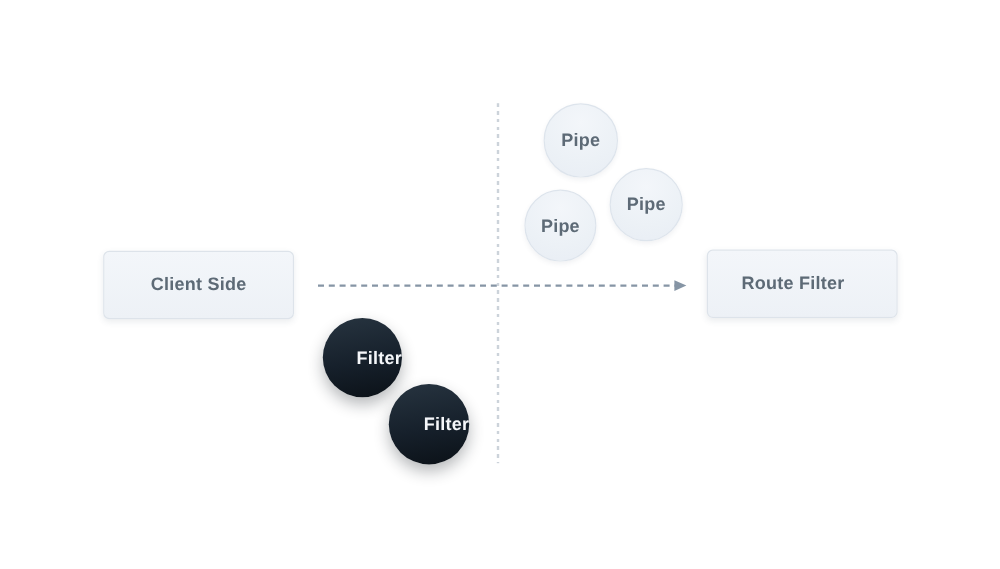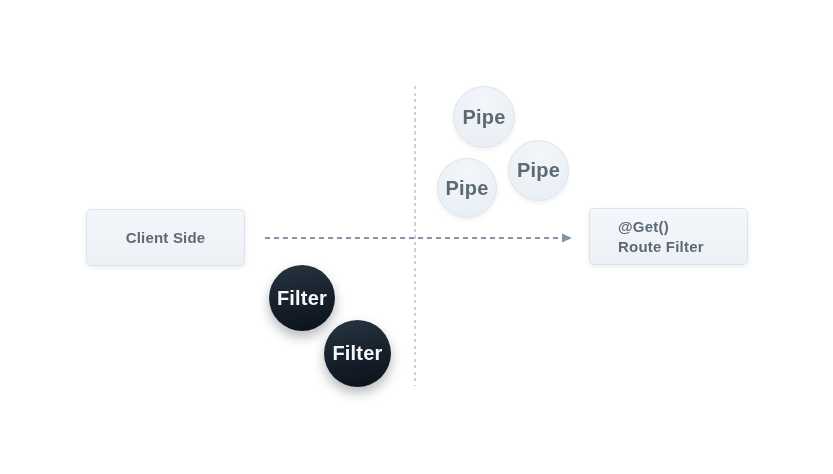--- a/index.html
+++ b/index.html
@@ -76,41 +76,42 @@
   }
 
   
   .circle {
     position: absolute;
     border-radius: 50%;
     display: flex;
     align-items: center;
     justify-content: center;
     box-sizing: border-box;
-    font-size: 20px;
+    font-size: 15px;
     font-weight: 600;
     letter-spacing: 0.2px;
   }
 
   .circle.pipe {
     background: radial-gradient(circle at 50% 25%, #f3f6fa 0%, #ecf1f6 60%, #e8edf4 100%);
     border: 1px solid #dde4ec;
     box-shadow: 0 2px 4px rgba(60, 80, 100, 0.08);
     color: #5d6a76;
   }
 
   .circle.pipe.p1 { left: 453px; top: 86px;  width: 62px; height: 62px; }
   .circle.pipe.p2 { left: 437px; top: 158px; width: 60px; height: 60px; }
   .circle.pipe.p3 { left: 508px; top: 140px; width: 61px; height: 61px; }
 
   .circle.filter {
     background: linear-gradient(170deg, #273440 0%, #16202b 55%, #0b1117 100%);
     border: none;
     box-shadow: 0 6px 12px rgba(15, 22, 30, 0.30);
     color: #f5f7fa;
+    justify-content: flex-end;
   }
 
   .circle.filter.f1 { left: 269px; top: 265px; width: 66px; height: 66px; }
   .circle.filter.f2 { left: 324px; top: 320px; width: 67px; height: 67px; }
 </style>
 </head>
 <body>
 
 <div class="canvas">
 
@@ -119,21 +120,20 @@
   <svg class="arrow" width="316" height="16">
     <line x1="3" y1="8" x2="301" y2="8" stroke="#8695a5" stroke-width="1.8" stroke-dasharray="5 4"></line>
     <polygon points="300,3.5 310,8 300,12.5" fill="#8695a5"></polygon>
   </svg>
 
   <div class="box client">
     <span>Client Side</span>
   </div>
 
   <div class="box handler">
-    <span>@Get()</span>
     <span>Route Filter</span>
   </div>
 
   <div class="circle pipe p1">
     <span>Pipe</span>
   </div>
   <div class="circle pipe p2">
     <span>Pipe</span>
   </div>
   <div class="circle pipe p3">

